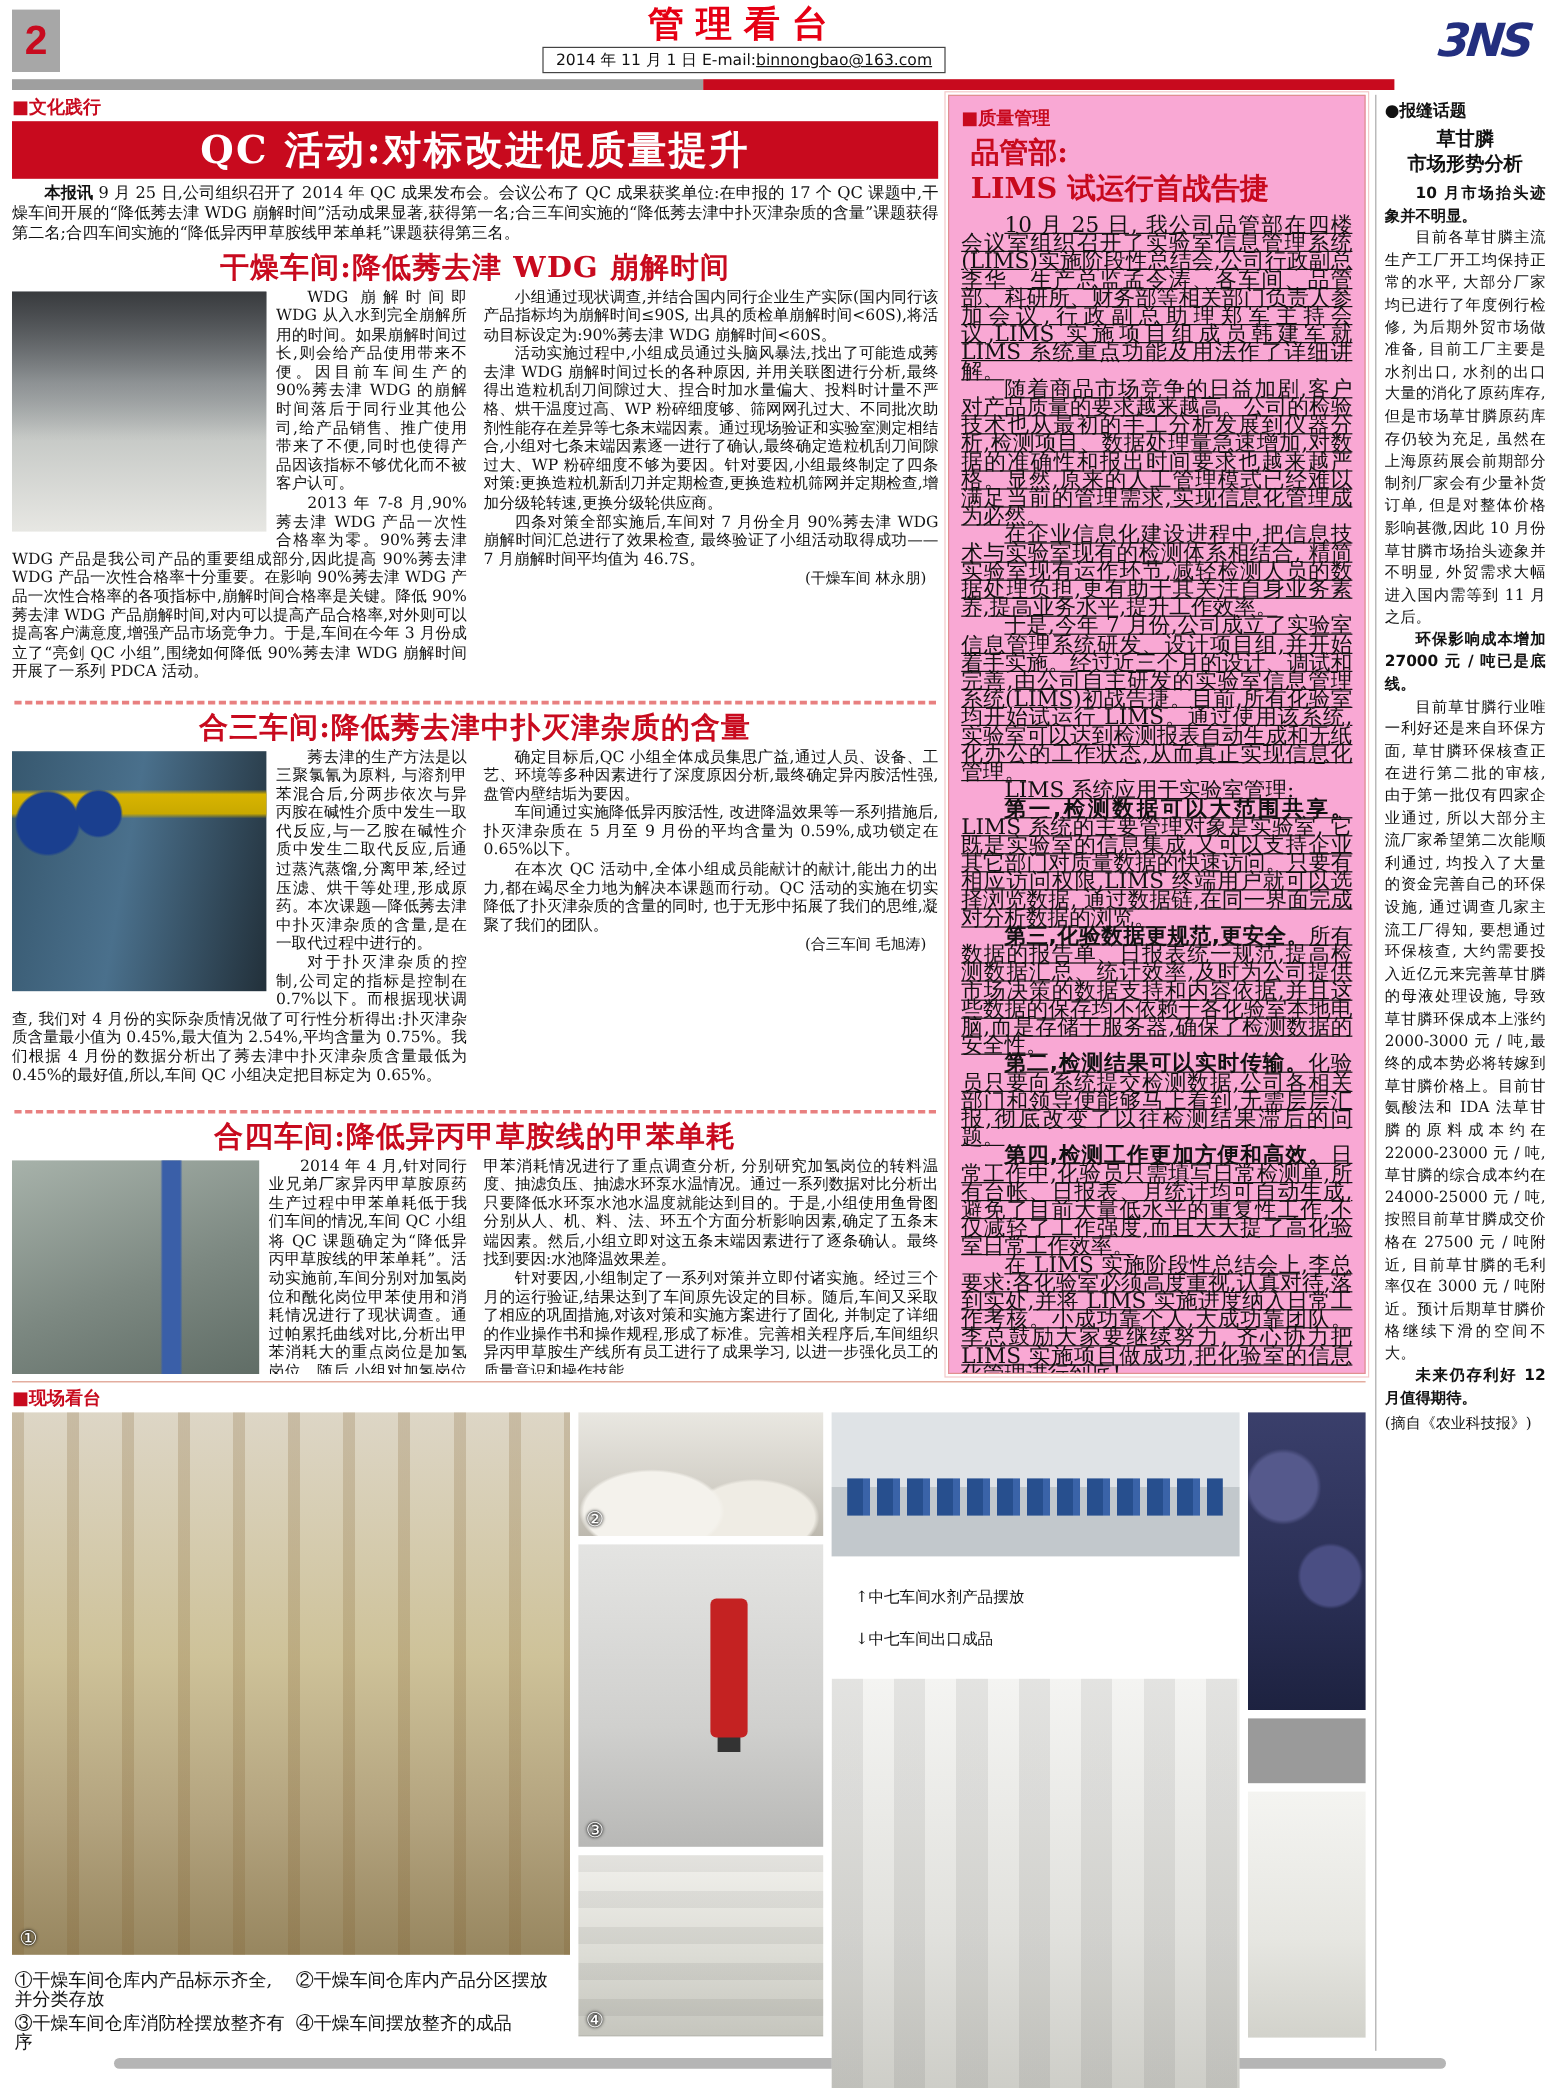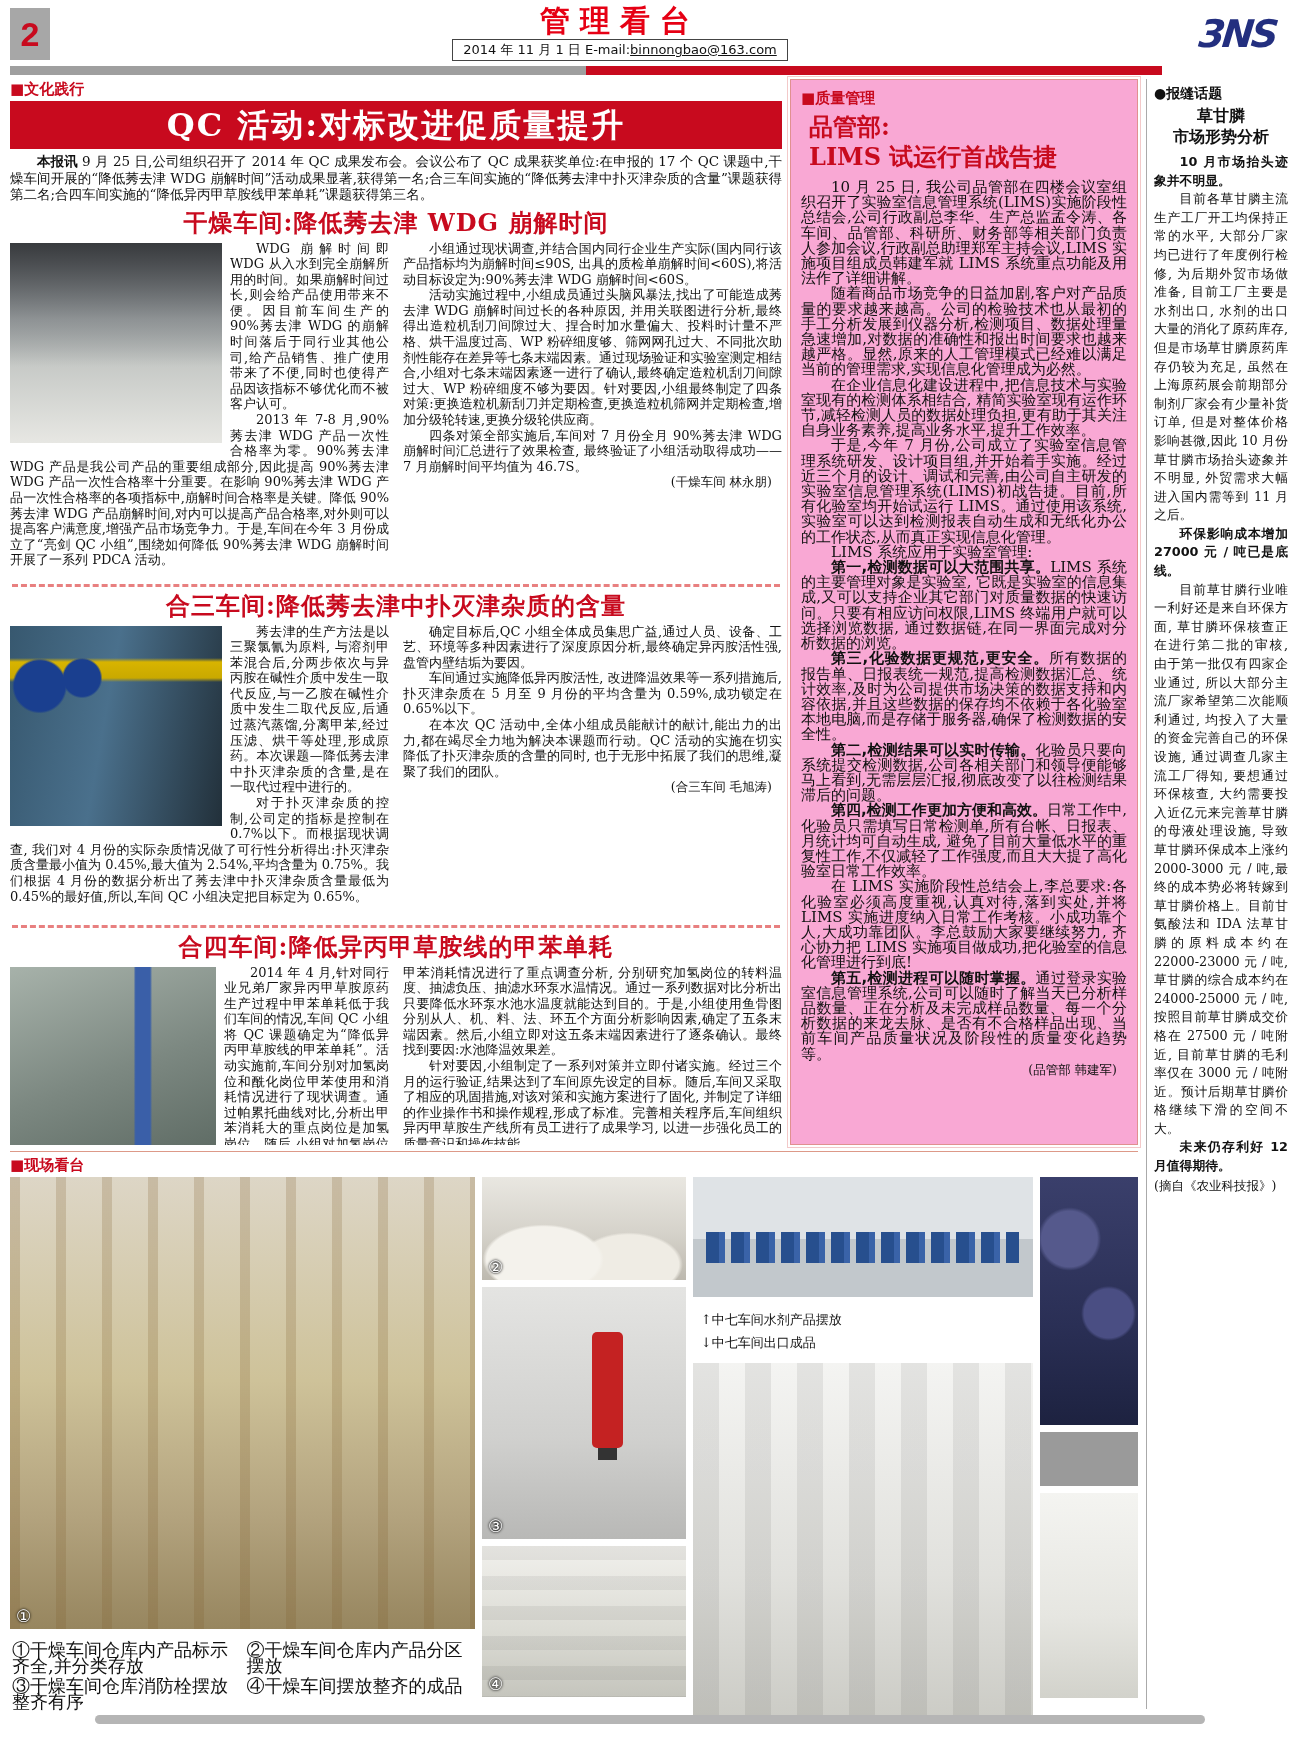--- a/index.html
+++ b/index.html
@@ -52,21 +52,21 @@
      radial-gradient(circle at 34% 26%,#1a3f8f 0 9%,rgba(0,0,0,0) 10%),
      linear-gradient(180deg,rgba(0,0,0,0) 16%,#d8b400 18%,#c9a900 26%,rgba(0,0,0,0) 28%),
      linear-gradient(100deg,#37586f,#4a708c 45%,#22303a);}
   .ph-tank{width:206px;height:186px;background:
      linear-gradient(90deg,rgba(0,0,0,0) 60%,#3a5fa8 61%,#3a5fa8 68%,rgba(0,0,0,0) 69%),
      linear-gradient(160deg,#a7b2aa,#7c8881 55%,#5e6b64);}
   .byline{text-align:right;font-size:12.5px;padding-right:10px;}
   .dash-div{border-top:3px dashed #e88080;margin:5px 2px;}
   
   .lims-title{color:#c80a1e;font-size:24px;line-height:30px;margin:4px 0 8px 8px;font-weight:bold;}
-  .lims-text{font-size:15px;line-height:15.2px;text-align:justify;}
+  .lims-text{font-size:18px;line-height:15.2px;text-align:justify;text-decoration:underline;}
   .lims-text p strong{font-family:"DejaVu Sans",sans-serif;}
   
   .gut-label{font:bold 14px/20px "DejaVu Sans",sans-serif;color:#111;}
   .gut-title{text-align:center;font-weight:bold;font-size:16px;line-height:21px;margin:2px 0 6px 0;}
   .gut-text{font-size:12.8px;line-height:18.6px;text-align:justify;}
   .gut-text p.bold{font-weight:bold;font-family:"DejaVu Sans",sans-serif;}
   .gut-source{font-size:12.5px;margin-top:2px;}
   
   .scene{margin-top:6px;border-top:1px solid #d98;padding-top:3px;}
   .scene-grid{display:flex;gap:7px;height:532px;margin-top:2px;}
@@ -85,32 +85,32 @@
   .ph-extinguisher{height:252px;background:linear-gradient(180deg,#e4e4e2,#d0d0ce 60%,#b8b8b6);}
   .ph-extinguisher::after{content:"";position:absolute;left:54%;top:18%;width:15%;height:46%;
      background:#c42222;border-radius:5px;box-shadow:0 18px 0 -6px #333;}
   .ph-sacks{height:151px;background:
      repeating-linear-gradient(180deg,rgba(0,0,0,.06) 0 14px,rgba(0,0,0,0) 14px 30px),
      linear-gradient(180deg,#f1f0ec,#dcdcd5 55%,#c5c5bd);}
   .ph-yard{height:120px;background:linear-gradient(180deg,#dfe3e6 0 52%,#c2c8cc 52% 100%);}
   .drum-row{position:absolute;left:4%;right:4%;top:46%;height:26%;background:
      repeating-linear-gradient(90deg,#274f8e 0 13px,#3a63a8 13px 19px,rgba(0,0,0,0) 19px 25px);}
   .caption-mid{font-size:13px;line-height:19px;padding:2px 0 0 4px;}
-  .caption-mid p{margin:4px;text-indent:0;}
+  .caption-mid p{margin:16px;text-indent:0;}
   .ph-bales{height:352px;background:
      repeating-linear-gradient(90deg,rgba(0,0,0,.07) 0 26px,rgba(0,0,0,0) 26px 52px),
      linear-gradient(180deg,#f4f4f2,#e1e1dd 60%,#ccccc6);}
   .ph-drums-dark{height:248px;background:
      radial-gradient(circle at 30% 25%,#55598c 0 14%,rgba(0,0,0,0) 16%),
      radial-gradient(circle at 70% 55%,#4a4e83 0 16%,rgba(0,0,0,0) 18%),
      linear-gradient(180deg,#3a3f6b,#2a2f55 60%,#1d2240);}
   .gray-box{height:54px;background:#9a9a9a;}
   .ph-bale-single{height:205px;background:linear-gradient(180deg,#f4f4f1,#e6e6e1 60%,#d2d2cb);}
   .caption-grid{display:grid;grid-template-columns:1fr 1fr;column-gap:8px;row-gap:4px;
-                padding:6px 2px 0 2px;font-size:18px;line-height:16px;}
+                padding:6px 2px 0 2px;font-size:15px;line-height:16px;}
   .caption-grid p{margin:0;text-indent:0;}
   .footer-bar{margin:6px auto 0 auto;width:1110px;height:9px;background:#b5b5b5;border-radius:5px;}
 </style>
 </head>
 <body>
 
 <div class="page">
 
   <header>
     <div class="pagenum">2</div>

